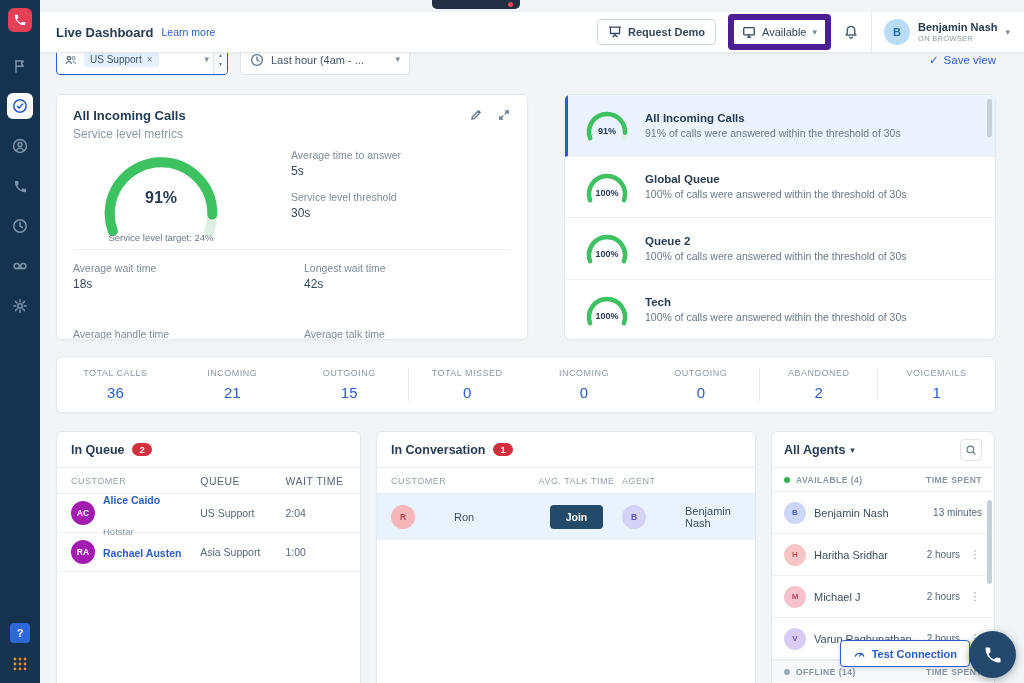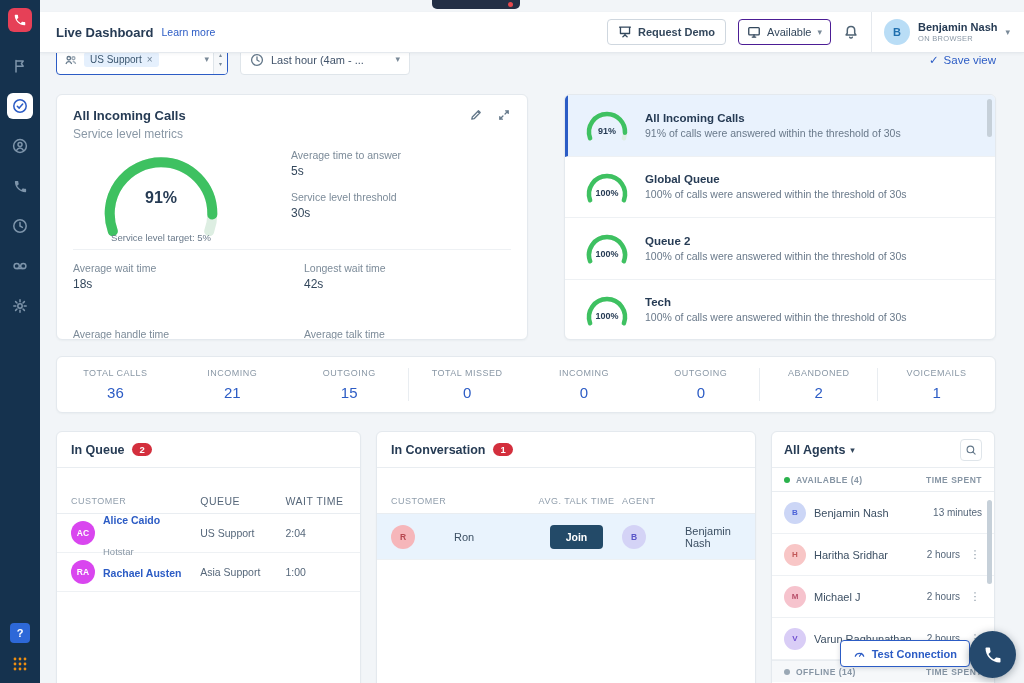--- a/index.html
+++ b/index.html
@@ -21,21 +21,21 @@
   .apps-btn { background:none; border:none; cursor:pointer; display:flex; }
 
   .ic { fill:none; stroke:currentColor; stroke-width:1.5; stroke-linecap:round; stroke-linejoin:round; }
 
   
   .topbar { position:absolute; left:40px; top:12px; width:984px; height:41px; background:#fff; border-bottom:1px solid #e5e9ee; display:flex; align-items:center; padding:0 10px 0 16px; z-index:20; box-shadow:0 1px 3px rgba(20,40,60,.05); }
   .tb-title { font-size:13px; font-weight:bold; color:#263b54; }
   .tb-learn { font-size:10.5px; color:#2c5cc5; margin-left:8px; text-decoration:none; cursor:pointer; }
   .tb-right { margin-left:auto; display:flex; align-items:center; gap:12px; }
   .btn-demo { display:flex; align-items:center; gap:6px; border:1px solid #cfd7df; background:#fff; border-radius:4px; padding:5px 10px; font-size:11px; font-weight:bold; color:#33475c; cursor:pointer; font-family:inherit; }
-  .sel-avail { display:flex; align-items:center; gap:6px; border:1px solid #4c1d95; background:#fff; border-radius:4px; padding:5px 8px; font-size:11px; color:#33475c; cursor:pointer; }
+  .sel-avail { display:flex; align-items:center; gap:6px; border:6px solid #4c1d95; background:#fff; border-radius:4px; padding:5px 8px; font-size:11px; color:#33475c; cursor:pointer; }
   .chev { font-size:9px; color:#7a8a98; line-height:1; }
   .bell-btn { background:none; border:none; color:#4f6374; cursor:pointer; display:flex; }
   .vdiv { width:1px; height:41px; background:#e5e9ee; }
   .user { display:flex; align-items:center; gap:8px; cursor:pointer; padding-right:4px; }
   .u-avatar { width:26px; height:26px; border-radius:50%; background:#b9ddf6; color:#1f6fae; font-size:11px; font-weight:bold; display:flex; align-items:center; justify-content:center; }
   .u-name { font-size:11px; font-weight:bold; color:#263b54; }
   .u-status { font-size:7.5px; color:#8a98a6; letter-spacing:.3px; margin-top:1px; }
 
   
   .filterbar { position:absolute; left:40px; top:41px; width:984px; height:37px; display:flex; align-items:center; gap:12px; padding:0 28px 0 16px; background:#f2f5f8; z-index:10; }
@@ -87,26 +87,26 @@
   .stats { margin-top:16px; height:57px; display:flex; align-items:center; }
   .stat { flex:1; text-align:center; }
   .stat.sep { border-left:1px solid #e9edf1; }
   .stat-label { font-size:9px; color:#8a98a6; letter-spacing:.5px; }
   .stat-value { font-size:15px; color:#2c5cc5; margin-top:6px; }
 
   .row2 { margin-top:18px; display:flex; gap:15px; align-items:stretch; }
   .panel-head { height:36px; display:flex; align-items:center; padding:0 14px; border-bottom:1px solid #e9edf1; }
   .panel-title { font-size:12.5px; font-weight:bold; color:#263b54; }
   .badge { background:#d32f3d; color:#fff; font-size:9.5px; font-weight:bold; padding:1px 7px; border-radius:8px; margin-left:8px; }
-  .thead { height:26px; display:flex; align-items:center; padding:0 14px; border-bottom:1px solid #e9edf1; font-size:9px; color:#909eac; letter-spacing:.5px;margin-top:20px; }
+  .thead { height:26px; display:flex; align-items:center; padding:0 14px; border-bottom:1px solid #e9edf1; font-size:9px; color:#909eac; letter-spacing:.5px; }
   .trow { display:flex; align-items:center; padding:0 14px; border-bottom:1px solid #eef1f4; }
   .avatar { border-radius:50%; display:flex; align-items:center; justify-content:center; font-weight:bold; flex:none; }
   .av24 { width:24px; height:24px; font-size:8.5px; }
   .av22 { width:22px; height:22px; font-size:8px; }
-  .av-orange { background:#d946ef; color:#fff; }
+  .av-orange { background:#a21caf; color:#fff; }
   .av-rose { background:#f6b6ba; color:#b6474f; }
   .av-lav { background:#d4d3f6; color:#5a55c8; }
   .av-blue { background:#ccd6f6; color:#4c62d8; }
   .av-pink { background:#f8c6c6; color:#c25858; }
   .av-pink2 { background:#f6c3cd; color:#b8506a; }
   .av-purple { background:#d9cdf6; color:#6f4fd0; }
 
   .inqueue { width:305px; height:280px; overflow:hidden; }
   .iq-c1 { width:47%; display:flex; align-items:center; gap:8px; }
   .iq-c2 { width:31%; font-size:10.5px; color:#56677a; }
@@ -316,21 +316,21 @@
           </button>
         </div>
       </div>
       <div class="sc-body">
         <div class="gauge-wrap">
           <svg class="g-big" viewBox="0 0 120 78">
             <path class="g-track" d="M16.8 73.7 A46 46 0 1 1 103.2 73.7"></path>
             <path class="g-val" d="M16.8 73.7 A46 46 0 1 1 103.2 73.7" stroke-dasharray="160.87486709594728 186.7855682373047"></path>
           </svg>
           <div class="gauge-num">91%</div>
-          <div class="gauge-target">Service level target: 5%</div>
+          <div class="gauge-target">Service level target: 24%</div>
         </div>
         <div>
           <div class="m-label">Average time to answer</div>
           <div class="m-value">5s</div>
           <div class="m-label">Service level threshold</div>
           <div class="m-value">30s</div>
         </div>
       </div>
       <div class="sc-divider"></div>
       <div class="sc-grid">

